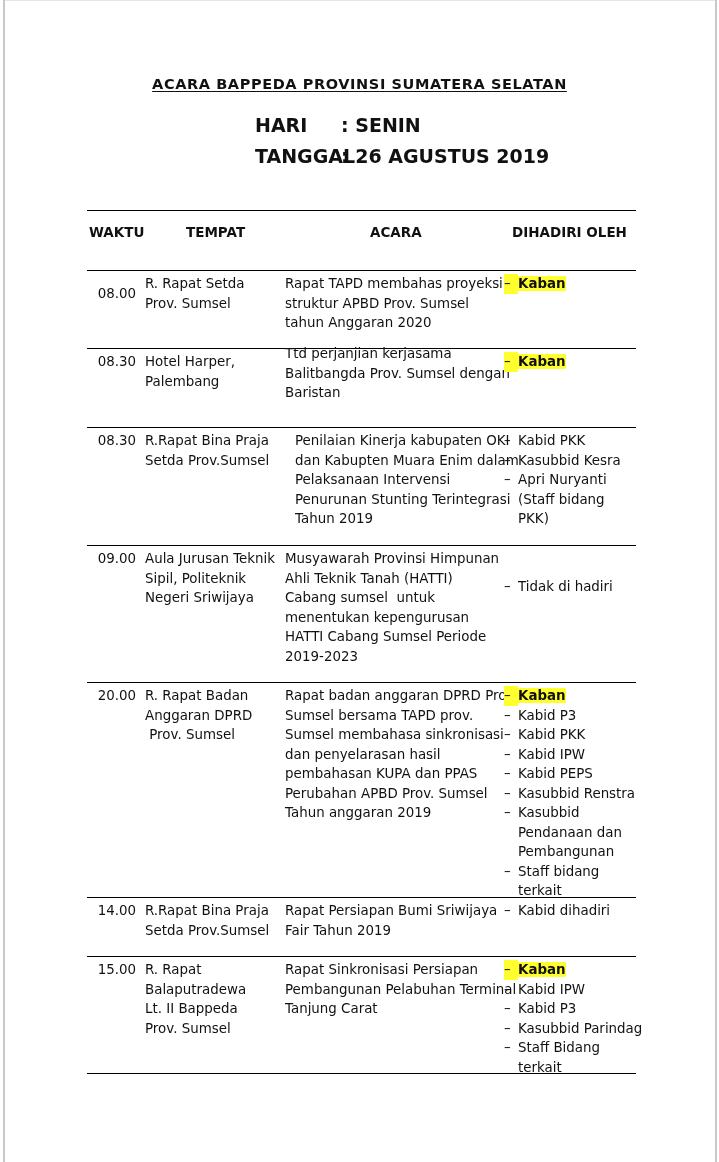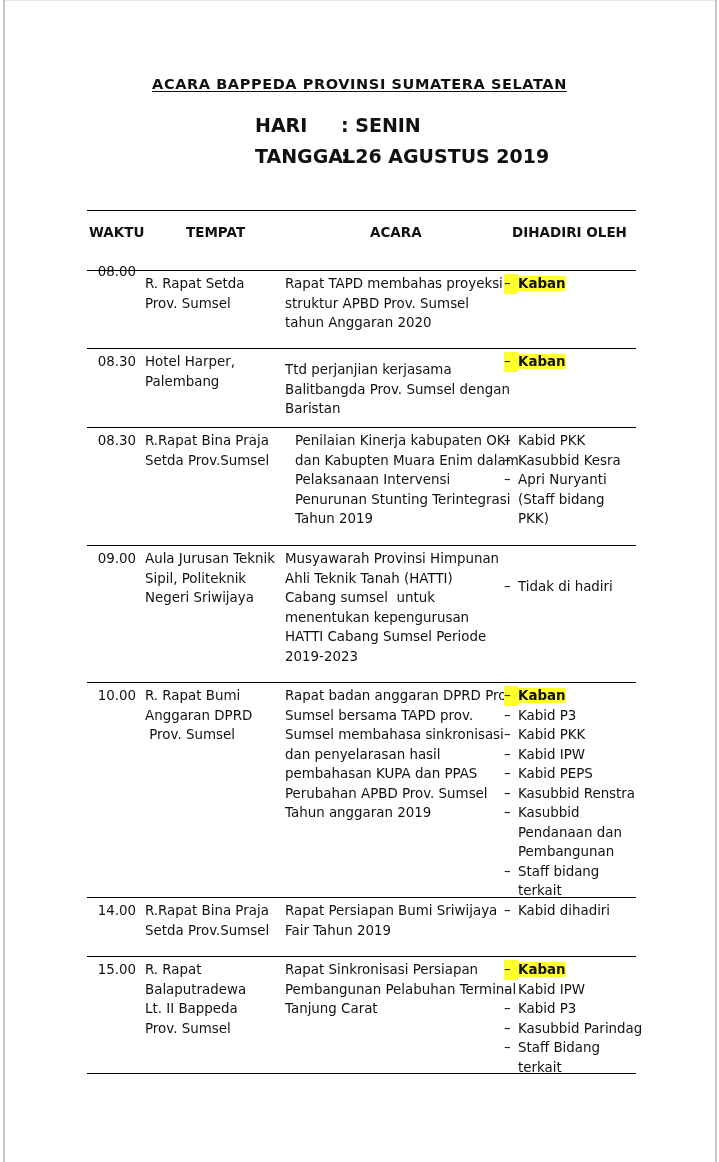--- a/index.html
+++ b/index.html
@@ -52,32 +52,32 @@
   <span class="lbl">TANGGAL</span><span>: 26 AGUSTUS 2019</span>
 </div>
 
 <div id="schedule-table">
   <div class="hline" style="top:210px"></div>
   <div class="th" style="left:89px">WAKTU</div>
   <div class="th" style="left:186px">TEMPAT</div>
   <div class="th" style="left:370px">ACARA</div>
   <div class="th" style="left:512px">DIHADIRI OLEH</div>
   <div class="hline" style="top:270px"></div>
-<div class="cell waktu" style="top: 262px;">08.00</div>
+<div class="cell waktu" style="top: 284px;">08.00</div>
     <div class="cell tempat" style="top: 274px;">R. Rapat Setda
 Prov. Sumsel</div>
     <div class="cell acara" style="top: 274px;">Rapat TAPD membahas proyeksi
 struktur APBD Prov. Sumsel
 tahun Anggaran 2020</div>
     <div class="cell hadir" style="top: 274px;"><span class="item"><span class="dash hl-dash">–</span><span class="hl">Kaban</span></span></div>
     <div class="hline" style="top: 348px;"></div>
     <div class="cell waktu" style="top: 352px;">08.30</div>
     <div class="cell tempat" style="top: 352px;">Hotel Harper,
 Palembang</div>
-    <div class="cell acara" style="top: 360px;">Ttd perjanjian kerjasama
+    <div class="cell acara" style="top: 344px;">Ttd perjanjian kerjasama
 Balitbangda Prov. Sumsel dengan
 Baristan</div>
     <div class="cell hadir" style="top: 352px;"><span class="item"><span class="dash hl-dash">–</span><span class="hl">Kaban</span></span></div>
     <div class="hline" style="top: 427px;"></div>
     <div class="cell waktu" style="top: 431px;">08.30</div>
     <div class="cell tempat" style="top: 431px;">R.Rapat Bina Praja
 Setda Prov.Sumsel</div>
     <div class="cell acara" style="top: 431px; margin-left: 10px;">Penilaian Kinerja kabupaten OKI
 dan Kabupten Muara Enim dalam
 Pelaksanaan Intervensi
@@ -90,22 +90,22 @@
 Sipil, Politeknik
 Negeri Sriwijaya</div>
     <div class="cell acara" style="top: 549px;">Musyawarah Provinsi Himpunan
 Ahli Teknik Tanah (HATTI)
 Cabang sumsel  untuk
 menentukan kepengurusan
 HATTI Cabang Sumsel Periode
 2019-2023</div>
     <div class="cell hadir" style="top: 577px;"><span class="item"><span class="dash">–</span><span>Tidak di hadiri</span></span></div>
     <div class="hline" style="top: 682px;"></div>
-    <div class="cell waktu" style="top: 686px;">10.00</div>
-    <div class="cell tempat" style="top: 686px;">R. Rapat Bumi
+    <div class="cell waktu" style="top: 686px;">20.00</div>
+    <div class="cell tempat" style="top: 686px;">R. Rapat Badan
 Anggaran DPRD
  Prov. Sumsel</div>
     <div class="cell acara" style="top: 686px;">Rapat badan anggaran DPRD Prov.
 Sumsel bersama TAPD prov.
 Sumsel membahasa sinkronisasi
 dan penyelarasan hasil
 pembahasan KUPA dan PPAS
 Perubahan APBD Prov. Sumsel
 Tahun anggaran 2019</div>
     <div class="cell hadir" style="top: 686px;"><span class="item"><span class="dash hl-dash">–</span><span class="hl">Kaban</span></span><span class="item"><span class="dash">–</span><span>Kabid P3</span></span><span class="item"><span class="dash">–</span><span>Kabid PKK</span></span><span class="item"><span class="dash">–</span><span>Kabid IPW</span></span><span class="item"><span class="dash">–</span><span>Kabid PEPS</span></span><span class="item"><span class="dash">–</span><span>Kasubbid Renstra</span></span><span class="item"><span class="dash">–</span><span>Kasubbid</span></span><span class="item"><span class="dash"></span><span>Pendanaan dan</span></span><span class="item"><span class="dash"></span><span>Pembangunan</span></span><span class="item"><span class="dash">–</span><span>Staff bidang</span></span><span class="item"><span class="dash"></span><span>terkait</span></span></div>

